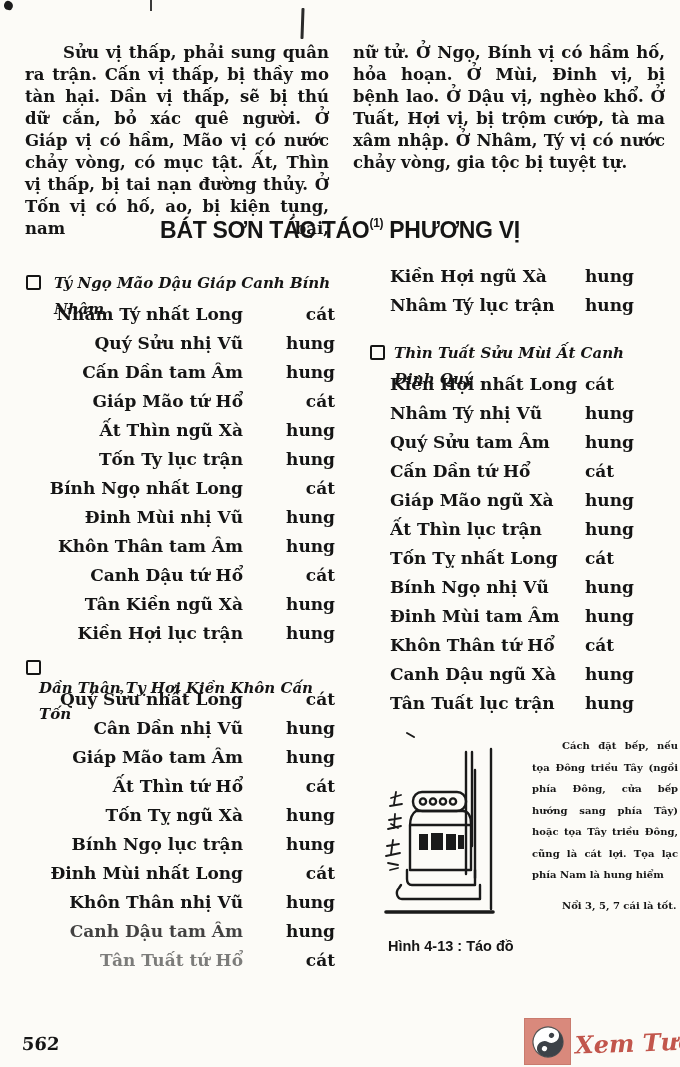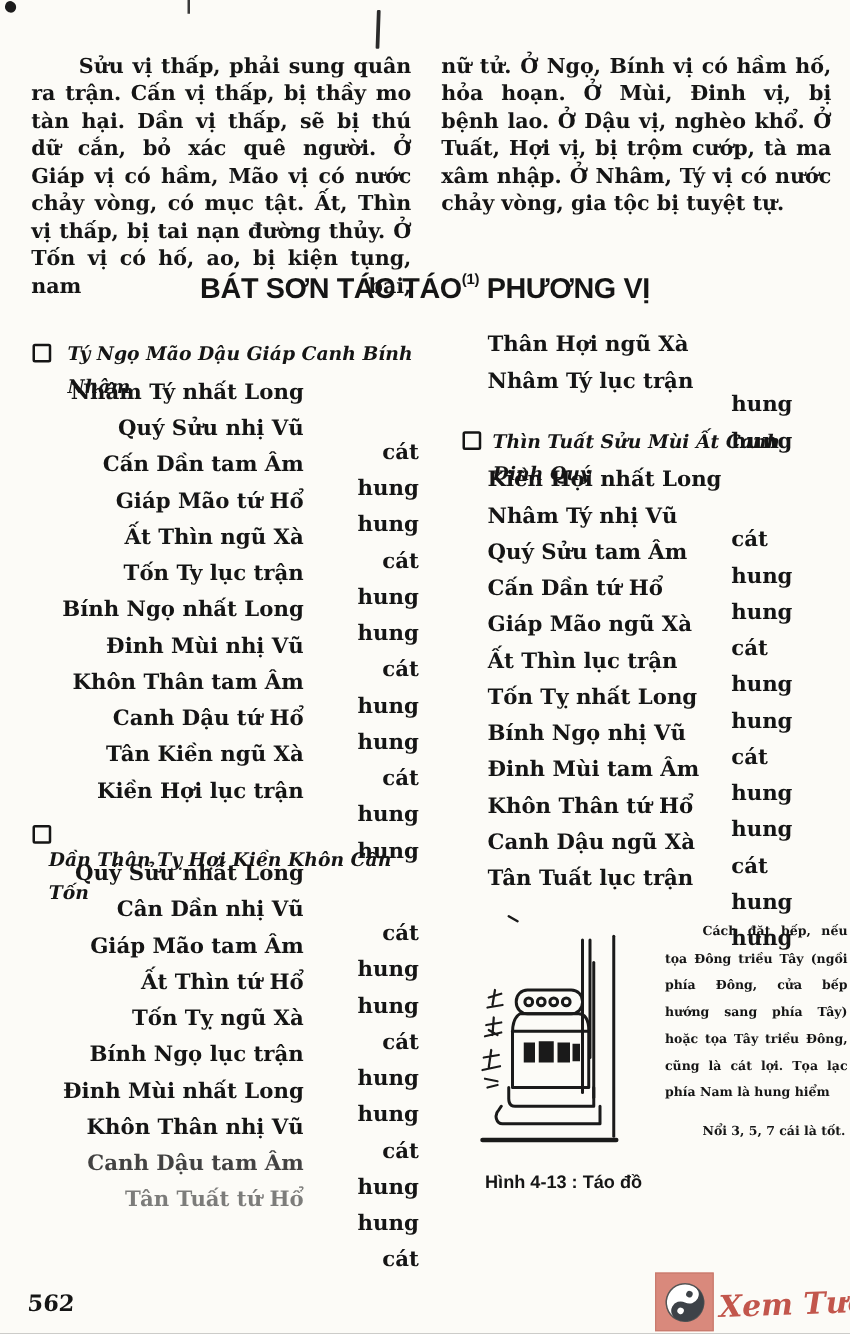--- a/index.html
+++ b/index.html
@@ -24,21 +24,21 @@
   .sec-head .bullet{width:11px;height:11px;border:2.2px solid #151515;border-radius:2px;
             margin:5px 0 0 0;flex:0 0 auto;}
   .col-left .sec-head .sec-title{padding-left:13px;}
   .col-right .sec-head .sec-title{padding-left:9px;}
   .sec2{margin-top:7px;flex-direction:column;}
   .sec3{margin-top:20px;}
   .r{height:29px;line-height:29px;display:grid;font-size:17px;font-weight:700;}
   .col-left .r{grid-template-columns:1fr 92px;padding-left:37px;text-align:right;}
   .col-right .r{grid-template-columns:1fr 83px;padding-left:38px;}
   .r .nm{white-space:nowrap;overflow:hidden;}
-  .r .vd{white-space:nowrap;margin-top:48px;}
+  .r .vd{white-space:nowrap;}
   .fade1 .nm{opacity:.8;margin-left:24px;}
   .fade2 .nm{opacity:.55;filter:blur(.3px);}
   
   .figure{position:absolute;left:383px;top:728px;width:115px;height:210px;}
   .fig-caption{position:absolute;left:388px;top:938px;font-family:"Liberation Sans",sans-serif;
                font-weight:bold;font-size:14.5px;white-space:nowrap;}
   
   .side-note{position:absolute;left:532px;top:735px;width:146px;font-size:10px;
              font-weight:700;line-height:21.5px;}
   .side-note p{margin:0;text-align:justify;}
@@ -170,21 +170,21 @@
         <span class="vd">hung</span>
       </div>
     <div class="r fade2">
         <span class="nm">Tân Tuất tứ Hổ</span>
         <span class="vd">cát</span>
       </div>
   </div>
 
   <div class="col col-right">
     <div class="r">
-        <span class="nm">Thân Hợi ngũ Xà</span>
+        <span class="nm">Kiền Hợi ngũ Xà</span>
         <span class="vd">hung</span>
       </div>
     <div class="r">
         <span class="nm">Nhâm Tý lục trận</span>
         <span class="vd">hung</span>
       </div>
 
     <div class="sec-head sec3">
       <span class="bullet"></span>
       <span class="sec-title">Thìn Tuất Sửu Mùi Ất Canh Đinh Quý</span>

